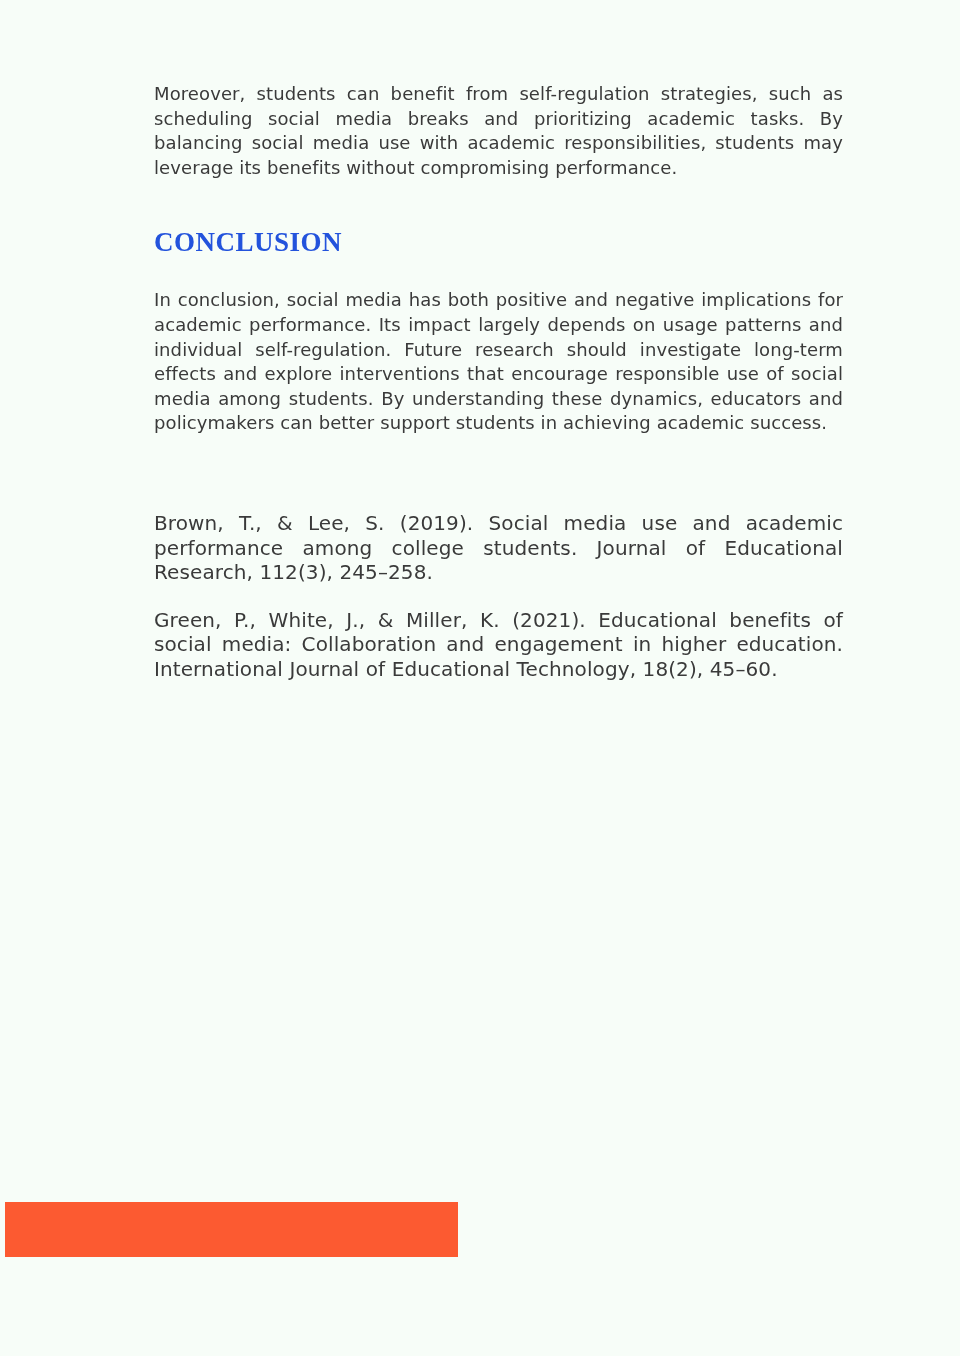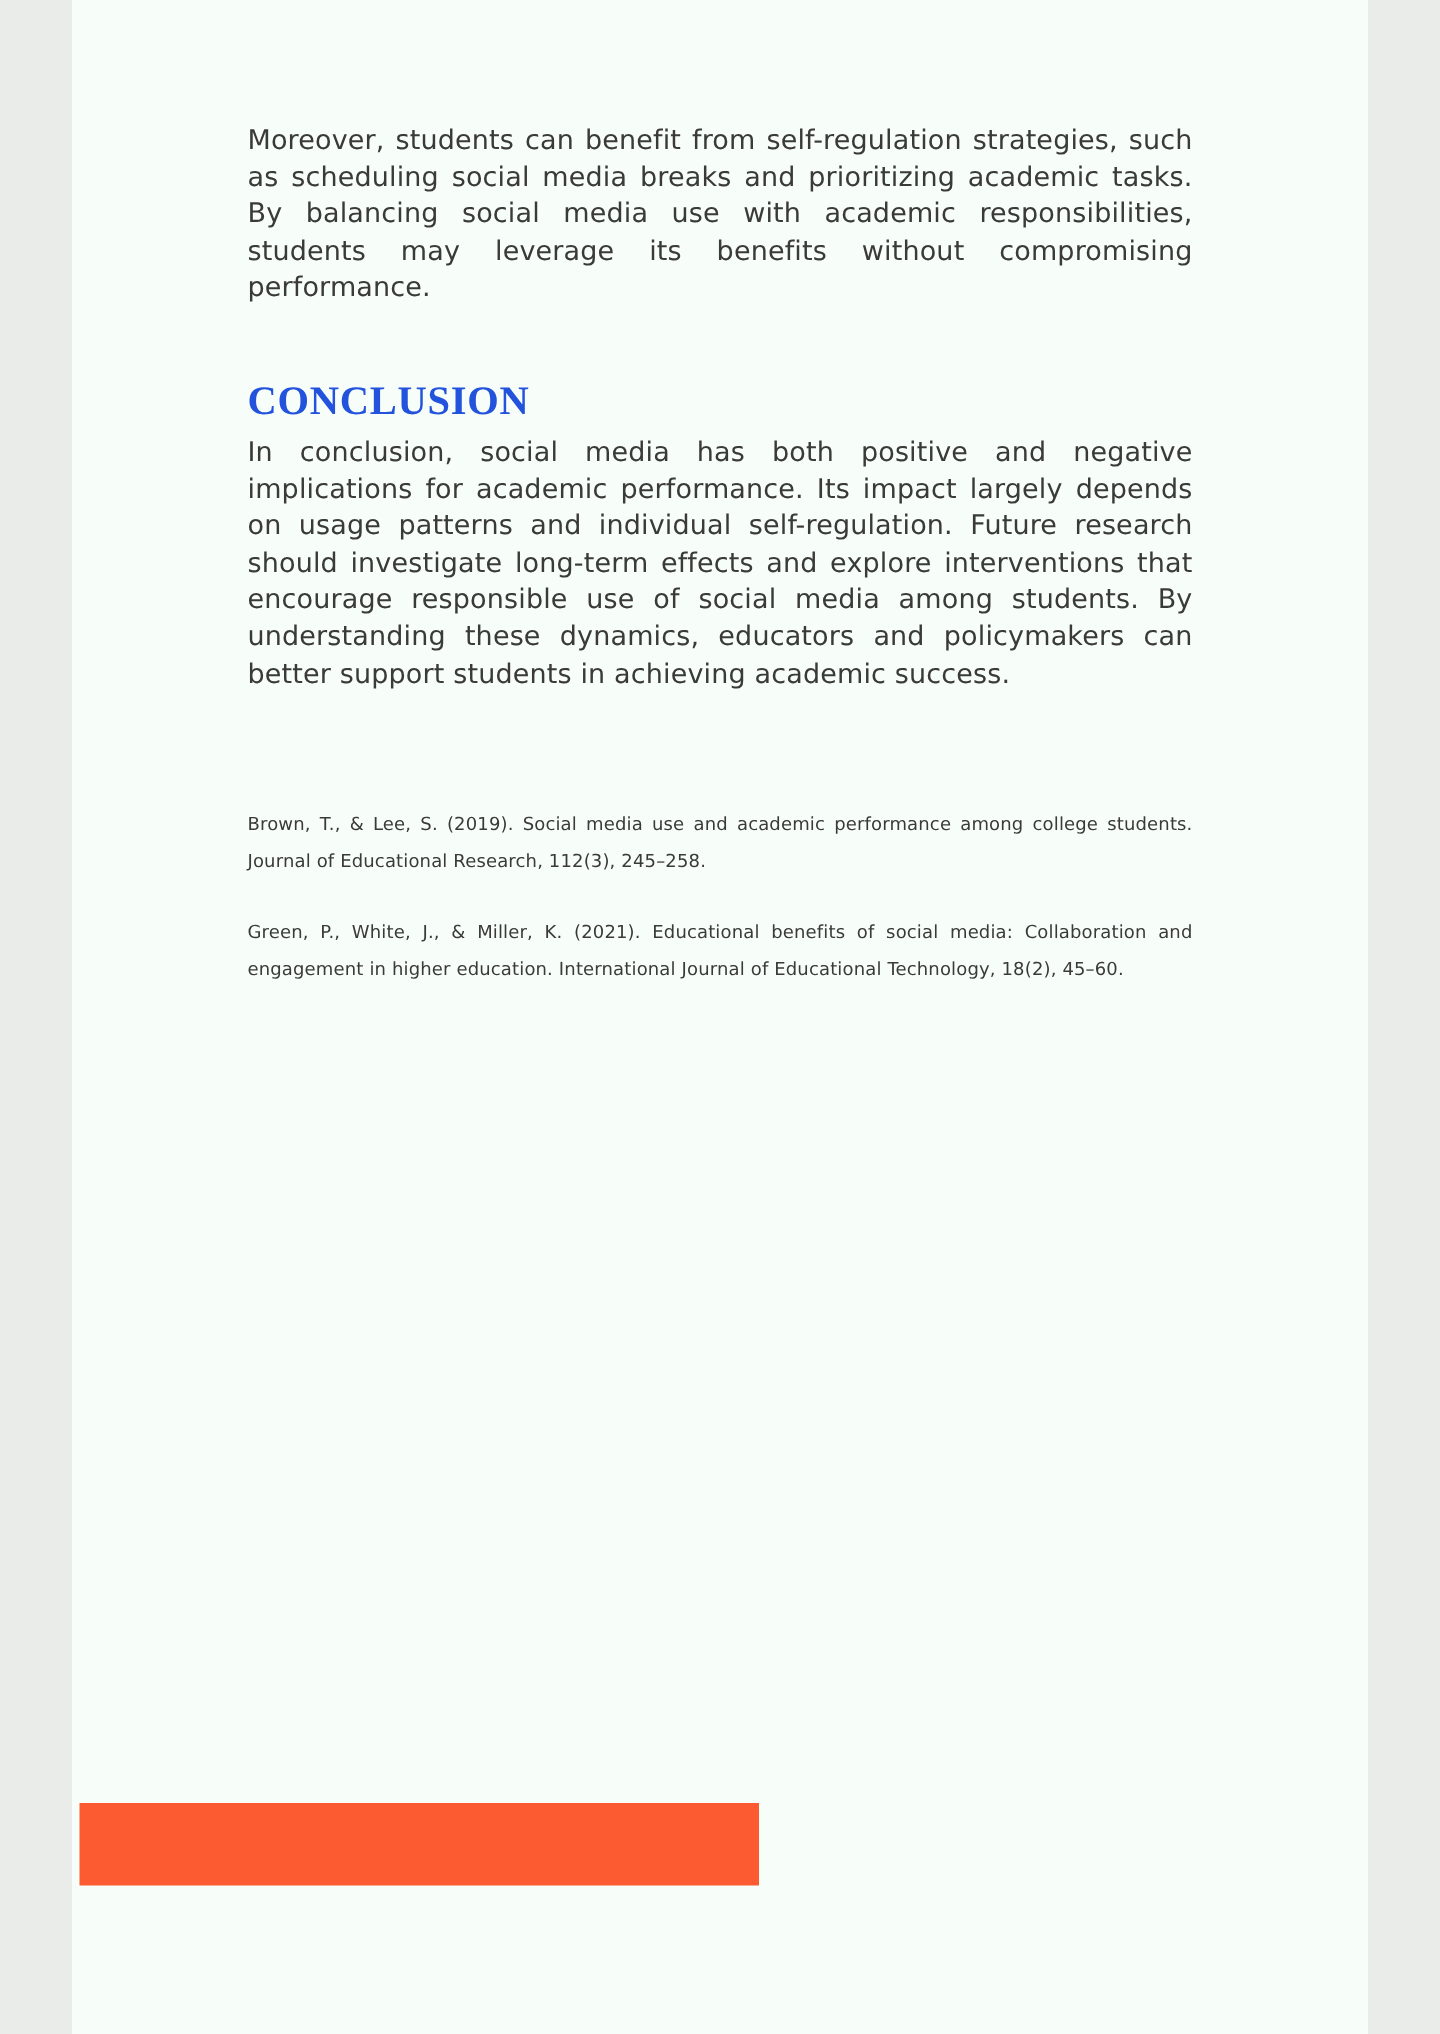--- a/index.html
+++ b/index.html
@@ -5,27 +5,28 @@
   :root{
     --bg:#f7fdf8;
     --text:#3a3a3a;
     --heading:#2353dc;
     --accent:#fc5a31;
   }
   *{margin:0;padding:0;box-sizing:border-box;}
   html,body{background:#e9ece9;}
   .page{
     position:relative;
-    width:864px;
+    width:960px;
     height:1356px;
     margin:0 auto;
     background:var(--bg);
     overflow:hidden;
     font-family:"DejaVu Sans","Liberation Sans",sans-serif;
     color:var(--text);
+    padding-left:37px;
   }
   .content{
     padding:82px 117px 0 117px;
   }
   .body-par{
     font-size:18px;
     line-height:24.6px;
     text-align:justify;
     text-justify:inter-word;
     letter-spacing:0.1px;
@@ -33,25 +34,25 @@
   }
   .par-intro{margin-bottom:49px;}
   .section-heading{
     font-family:"Liberation Serif","DejaVu Serif",serif;
     font-weight:700;
     font-size:27px;
     line-height:27px;
     letter-spacing:0.5px;
     color:var(--heading);
   }
-  .heading-conclusion{margin-bottom:9px;}
+  .heading-conclusion{margin-bottom:32px;}
   .par-conclusion{margin-bottom:75px;}
   .heading-references{margin-bottom:27px;}
   .reference-entry{
-    font-size:12px;
+    font-size:20px;
     line-height:24.6px;
     text-align:justify;
     text-justify:inter-word;
     letter-spacing:0.1px;
     margin-bottom:23px;
     color:var(--text);
   }
   .accent-bar{
     position:absolute;
     left:5px;

